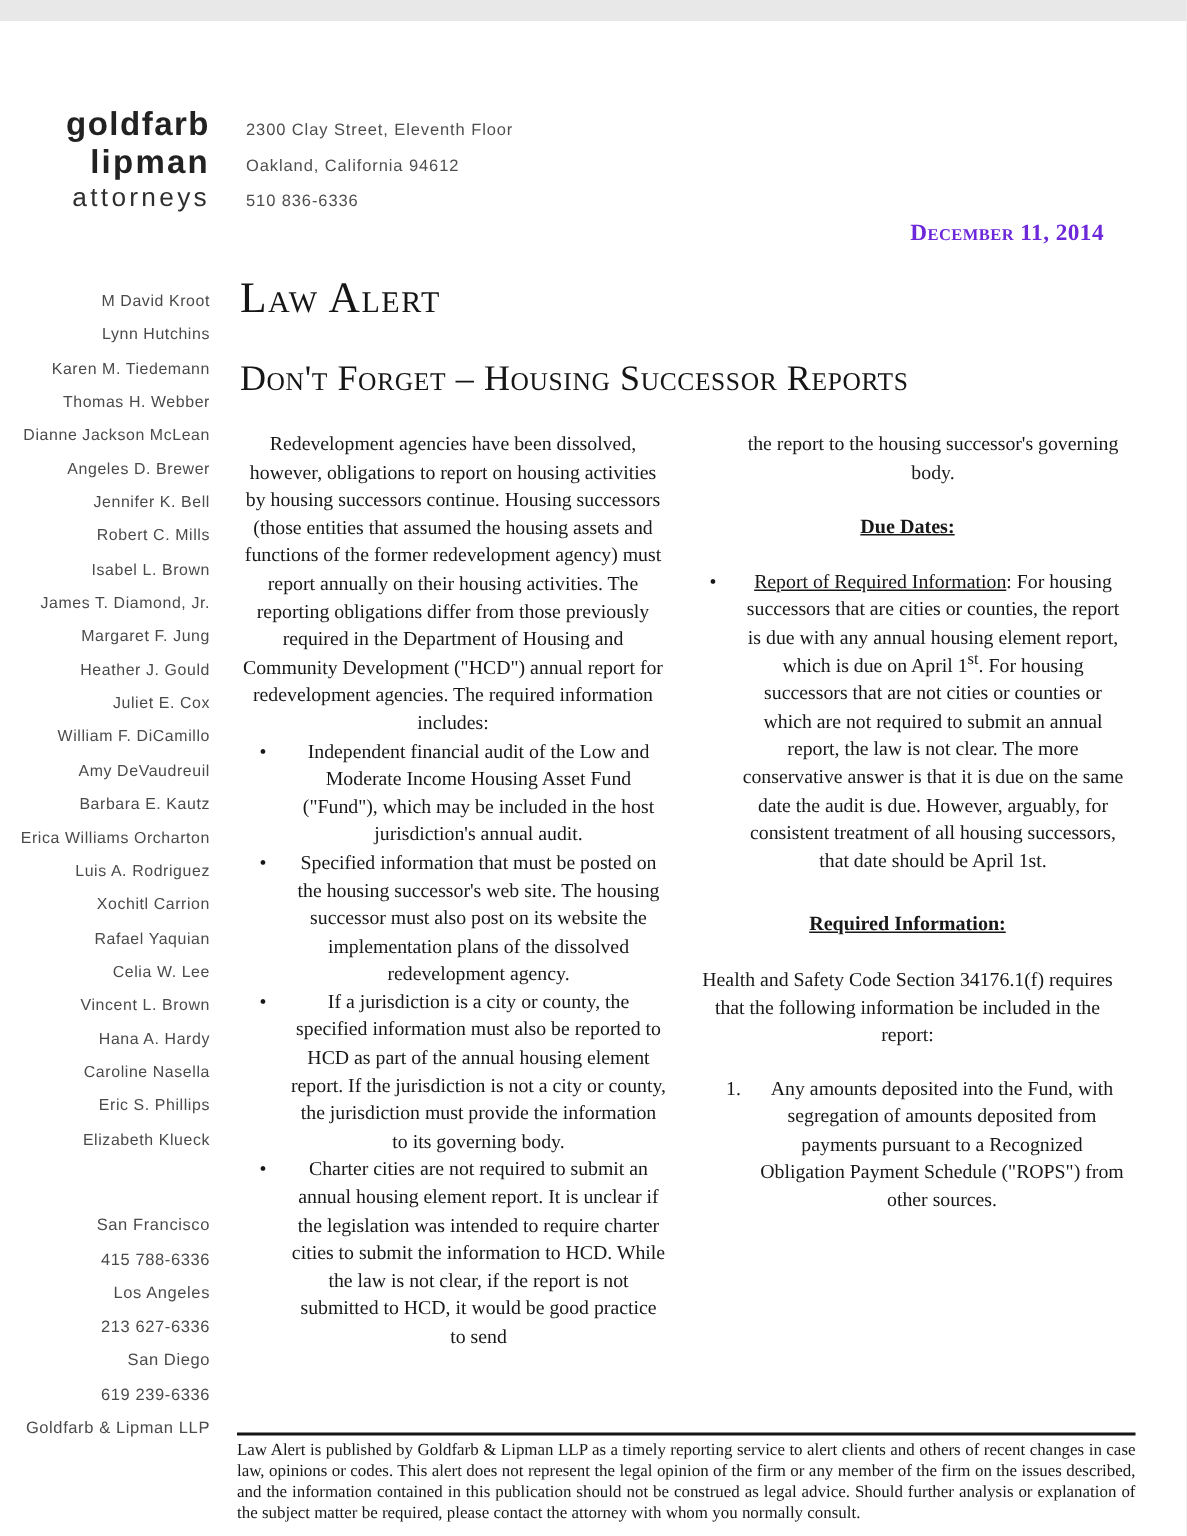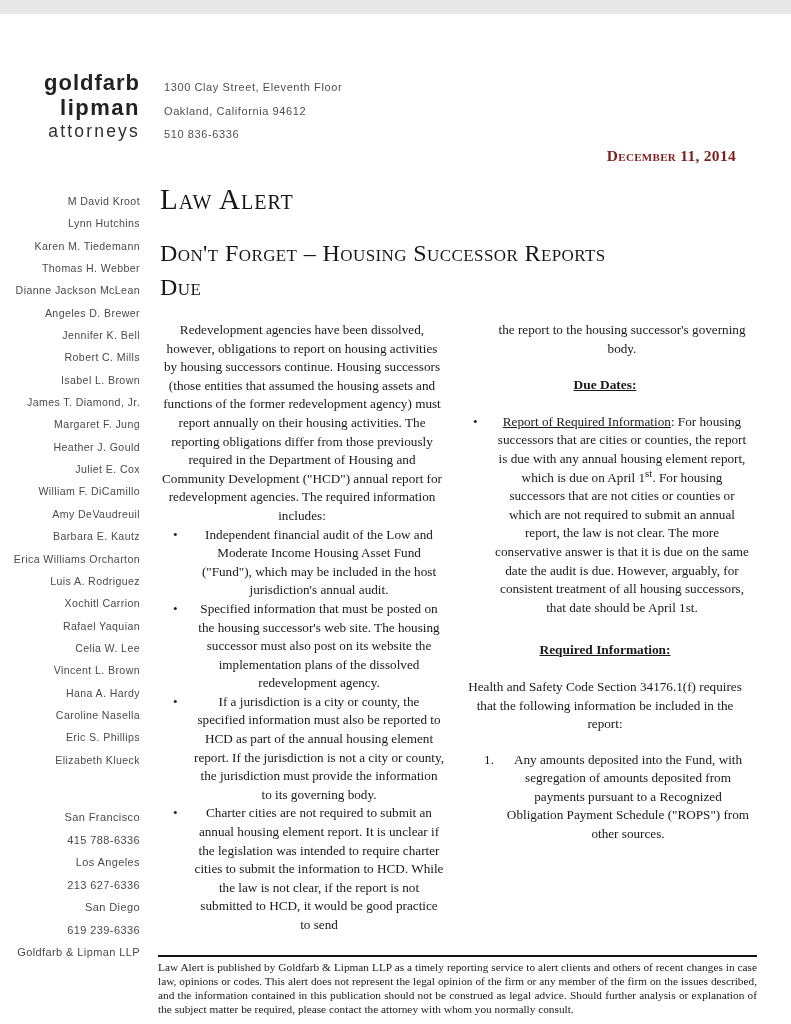--- a/index.html
+++ b/index.html
@@ -42,21 +42,21 @@
   }
 
   .doc-date {
     position: absolute;
     top: 133px;
     right: 55px;
     font-variant: small-caps;
     font-weight: 700;
     font-size: 15.5px;
     letter-spacing: 0.3px;
-    color: #7f1d1d;
+    color: #6d28d9;
   }
 
   
   .attorneys {
     position: absolute;
     left: 0;
     top: 176px;
     width: 140px;
     text-align: right;
     font-family: "Liberation Sans", sans-serif;
@@ -152,21 +152,21 @@
 
 <div class="page">
 
   <div class="logo">
     <div class="logo-line1">goldfarb</div>
     <div class="logo-line2">lipman</div>
     <div class="logo-line3">attorneys</div>
   </div>
 
   <div class="address">
-    <div>1300 Clay Street, Eleventh Floor</div>
+    <div>2300 Clay Street, Eleventh Floor</div>
     <div>Oakland, California  94612</div>
     <div>510 836-6336</div>
   </div>
 
   <div class="doc-date">December 11, 2014</div>
 
   <div class="attorneys">
     <div>M David Kroot</div>
     <div>Lynn Hutchins</div>
     <div>Karen M. Tiedemann</div>
@@ -202,21 +202,20 @@
     <div>213 627-6336</div>
     <div>San Diego</div>
     <div>619 239-6336</div>
     <div>Goldfarb &amp; Lipman LLP</div>
   </div>
 
   <div class="main">
     <div class="law-alert-title">Law Alert</div>
     <div class="subtitle">
       <div>Don't Forget – Housing Successor Reports</div>
-      <div>Due</div>
     </div>
 
     <div class="columns">
 
       <div class="col col-left">
         <p>Redevelopment agencies have been dissolved, however, obligations to report on housing activities by housing successors continue. Housing successors (those entities that assumed the housing assets and functions of the former redevelopment agency) must report annually on their housing activities. The reporting obligations differ from those previously required in the Department of Housing and Community Development ("HCD") annual report for redevelopment agencies. The required information includes:</p>
         <ul class="bullets">
           <li>Independent financial audit of the Low and Moderate Income Housing Asset Fund ("Fund"), which may be included in the host jurisdiction's annual audit.</li>
           <li>Specified information that must be posted on the housing successor's web site. The housing successor must also post on its website the implementation plans of the dissolved redevelopment agency.</li>
           <li>If a jurisdiction is a city or county, the specified information must also be reported to HCD as part of the annual housing element report. If the jurisdiction is not a city or county, the jurisdiction must provide the information to its governing body.</li>

